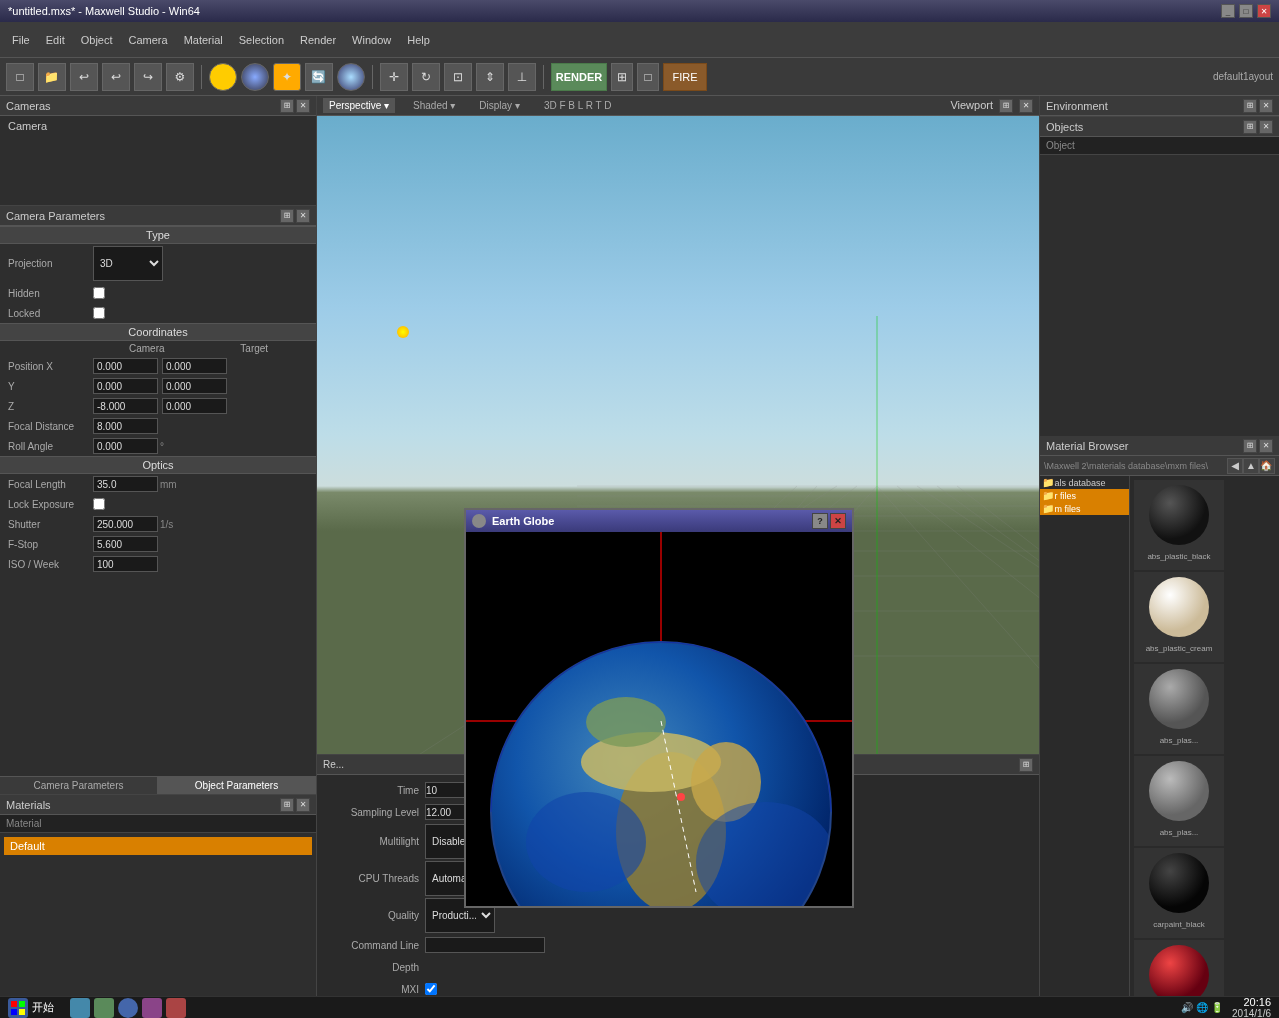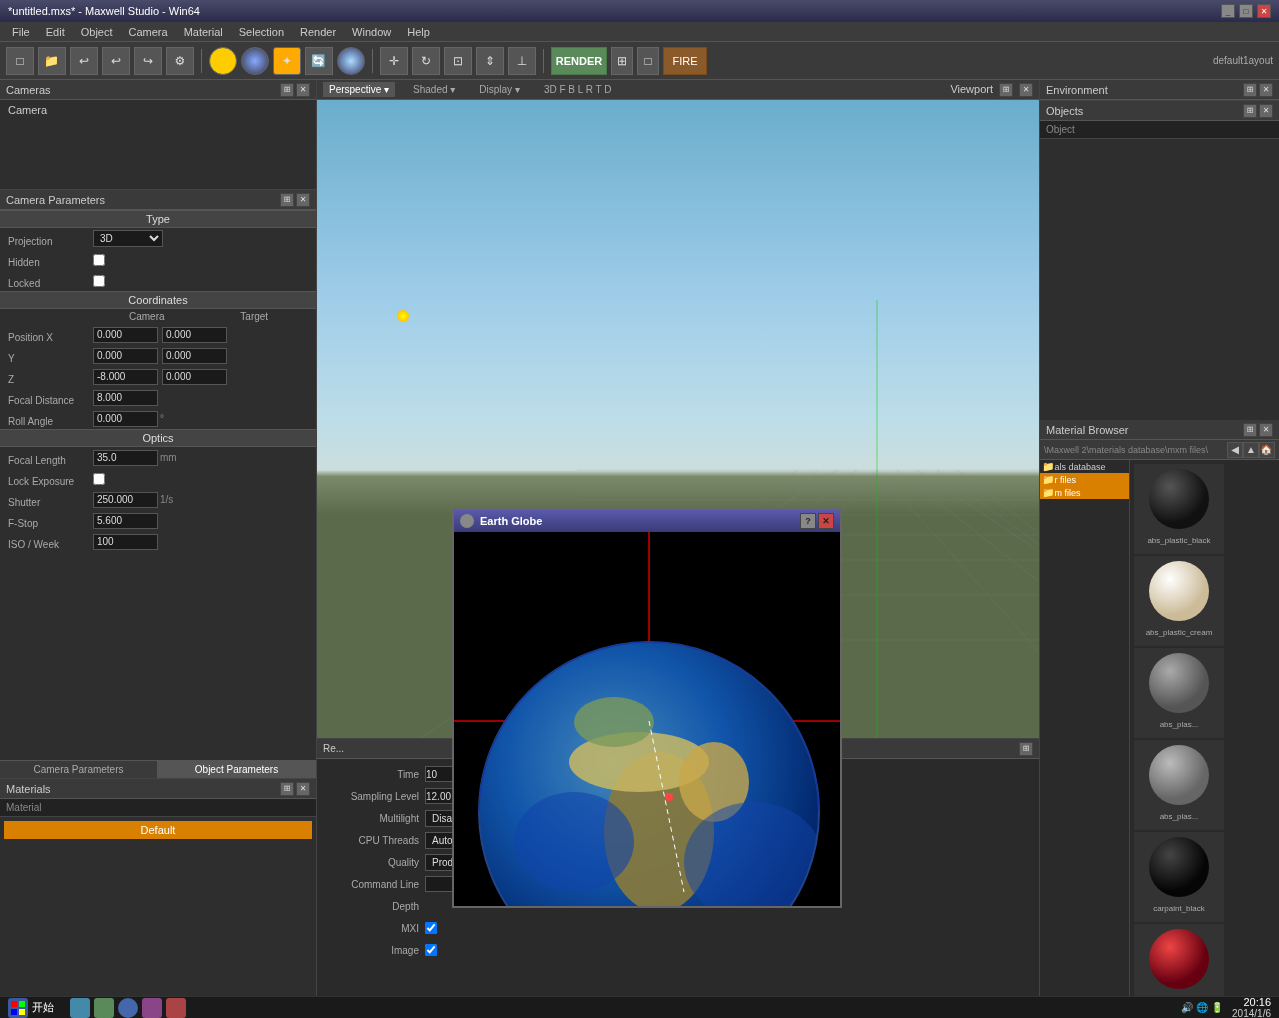--- a/index.html
+++ b/index.html
@@ -39,21 +39,21 @@
       display: flex;
       align-items: center;
       justify-content: center;
       font-size: 8px;
       color: #222;
     }
 
     
     .menu-bar {
       width: 100%;
-      height: 20px;
+      height: 36px;
       background: #3c3c3c;
       display: flex;
       align-items: center;
       padding: 0 4px;
       border-bottom: 1px solid #555;
     }
     .menu-item {
       padding: 2px 8px;
       color: #ccc;
       cursor: pointer;
@@ -152,21 +152,20 @@
     .param-row {
       display: flex;
       align-items: center;
       padding: 2px 8px;
       min-height: 20px;
     }
     .param-label {
       color: #aaa;
       font-size: 10px;
       min-width: 85px;
-      margin-top: 6px;
     }
     .param-input {
       background: #1a1a1a;
       border: 1px solid #555;
       color: #ddd;
       font-size: 10px;
       width: 65px;
       height: 16px;
       padding: 0 3px;
     }
@@ -295,21 +294,21 @@
       gap: 12px;
       position: absolute;
       bottom: 0;
       width: 100%;
     }
 
     
     .earth-globe-dialog {
       position: absolute;
       top: 508px;
-      left: 452px;
+      left: 464px;
       width: 390px;
       height: 400px;
       background: #1a1a1a;
       border: 2px solid #666;
       z-index: 100;
     }
     .dialog-title-bar {
       height: 22px;
       background: linear-gradient(to bottom, #5a5aaa, #3a3a7a);
       display: flex;
@@ -462,21 +461,20 @@
 
     
     .materials-left {
       height: 240px;
       background: #2e2e2e;
       border-top: 1px solid #444;
     }
 
     .mat-list {
       padding: 4px;
-      text-align: center;
     }
     .mat-item {
       padding: 3px 6px;
       font-size: 11px;
       color: #ddd;
       cursor: pointer;
     }
     .mat-item.selected {
       background: #d98000;
       color: #fff;
@@ -502,21 +500,21 @@
     .checkbox-small {
       width: 12px;
       height: 12px;
     }
 
     select {
       background: #1a1a1a;
       border: 1px solid #555;
       color: #ddd;
       font-size: 10px;
-      padding: 1px 2px;
+      padding: 10px 2px;
     }
 
   </style>
 </head>
 <body>
 
 <div class="title-bar">
   <span>*untitled.mxs* - Maxwell Studio  -  Win64</span>
   <div class="title-bar-controls">
     <div class="title-bar-btn">_</div>

